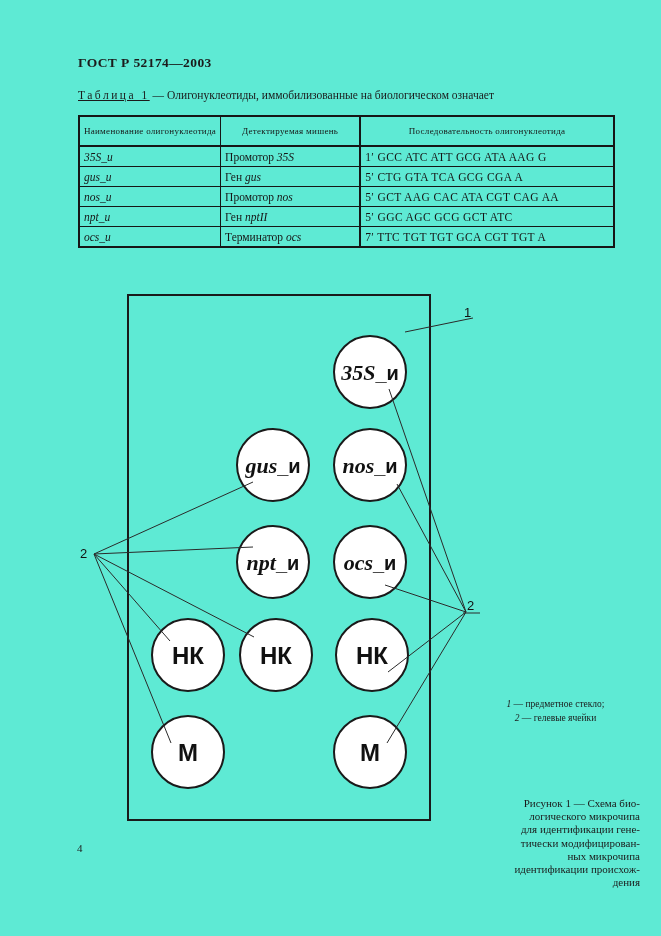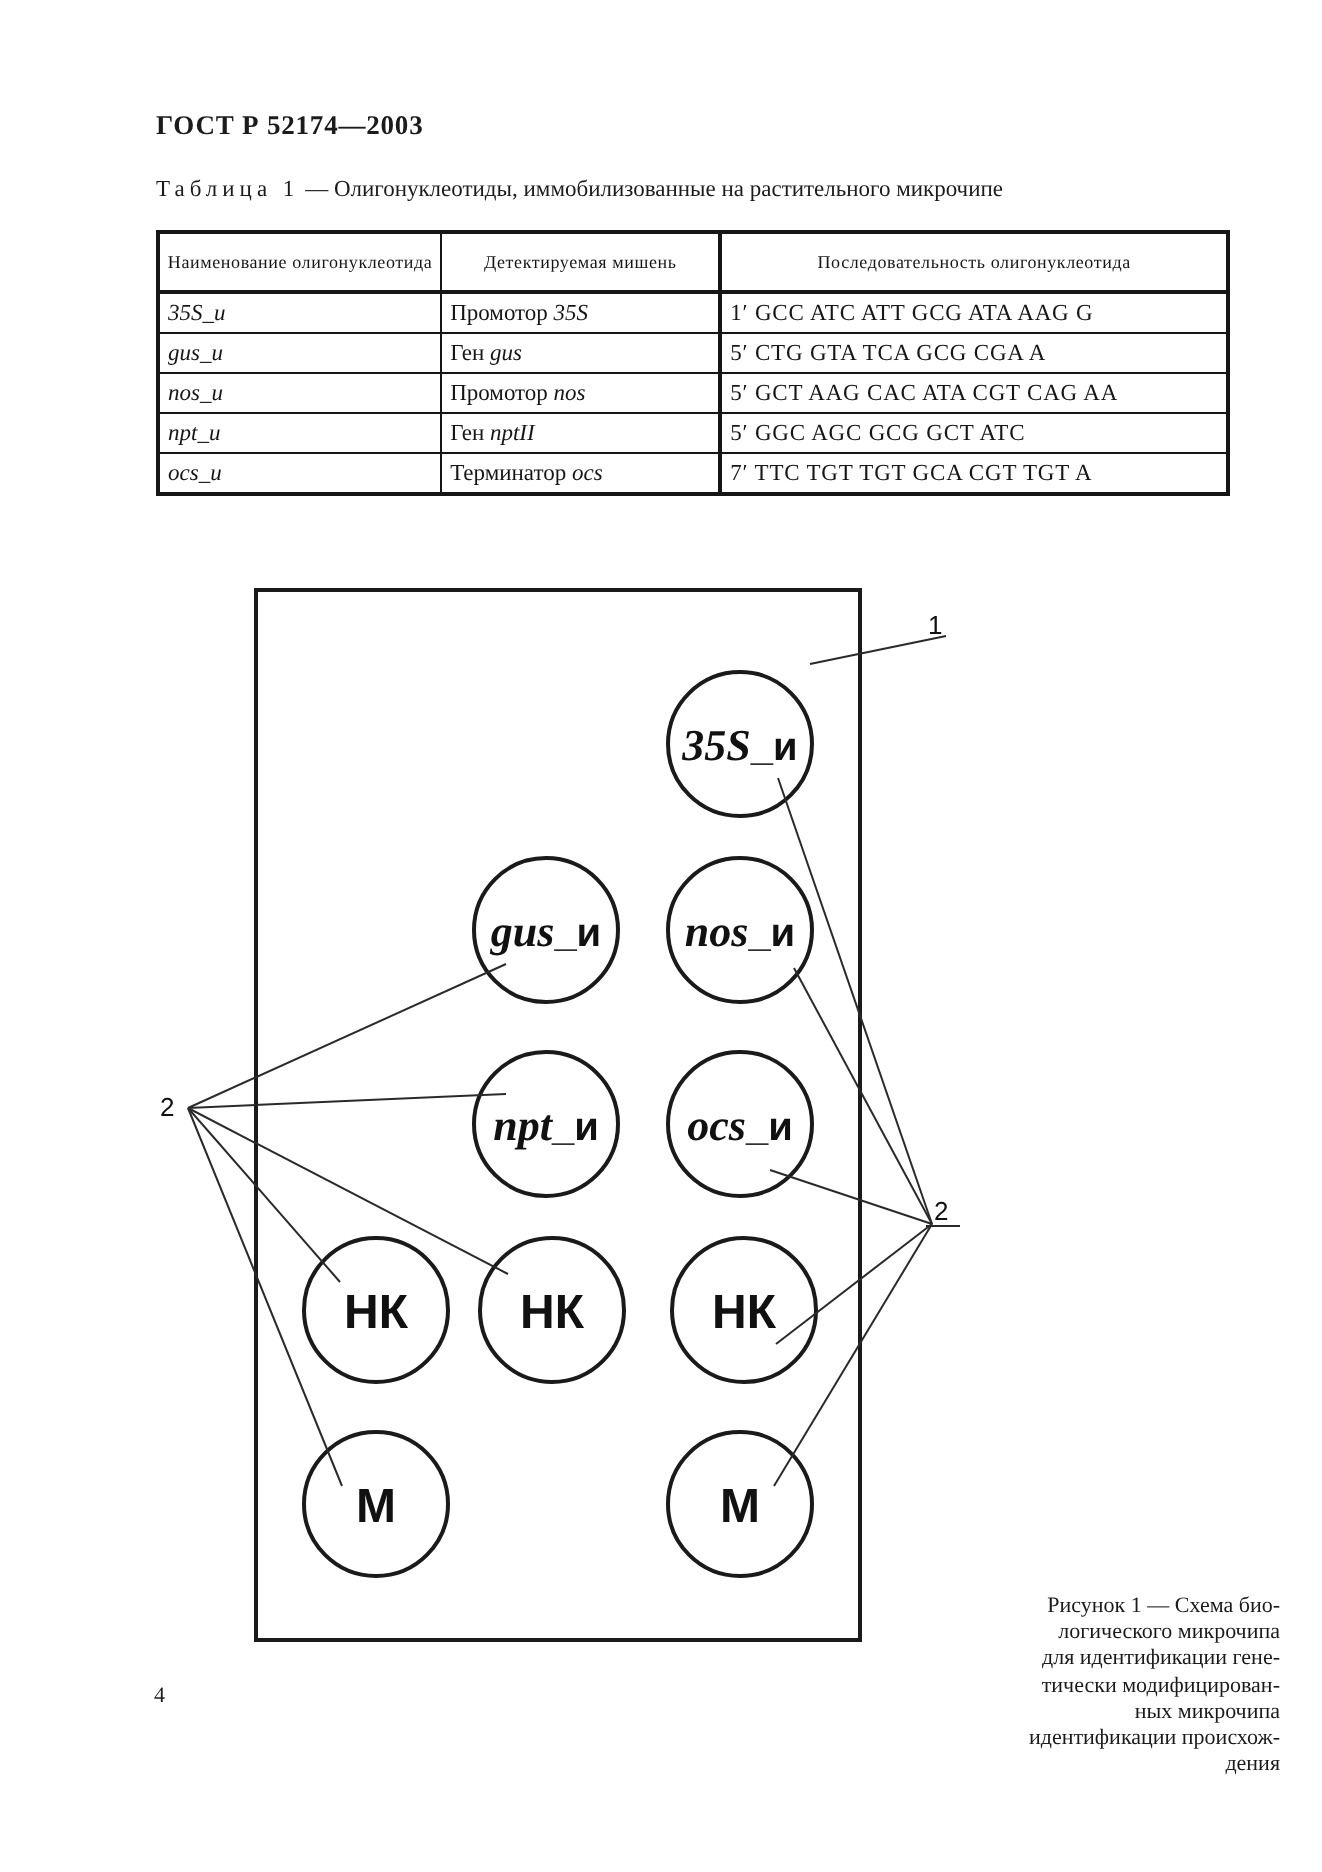--- a/index.html
+++ b/index.html
@@ -1,33 +1,33 @@
 <!DOCTYPE html>
 <html><head>
 <meta charset="utf-8">
 <style>
   html,body{margin:0;padding:0;background:#e8e8e8;}
   .page{
     position:relative;
     width:661px;height:936px;
-    background:#ffffff;
+    background:#5eead4;
     font-family:"Liberation Serif","DejaVu Serif",serif;
     color:#1b1b1b;
     overflow:hidden;
     box-shadow:0 0 4px rgba(0,0,0,.3);
   }
   .doc-number{
     position:absolute;left:78px;top:55px;
     font-size:13.5px;font-weight:bold;letter-spacing:.4px;
   }
   .table-title{
     position:absolute;left:78px;top:89px;width:545px;
     font-size:11.5px;white-space:nowrap;
   }
-  .spaced{letter-spacing:2.5px;}
+  .spaced{letter-spacing:2.5px;text-decoration:underline;}
   .oligo-table-wrap{position:absolute;left:78px;top:115px;}
   table.oligo{
     border-collapse:collapse;table-layout:fixed;width:537px;
     border:2px solid #161616;
     font-size:11.5px;color:#161616;
   }
   table.oligo th{
     font-weight:normal;font-size:9px;letter-spacing:.3px;
     vertical-align:middle;
     height:26px;padding:1px 3px;
@@ -70,21 +70,21 @@
   }
   .page-number{position:absolute;left:77px;top:842px;font-size:11px;}
 </style>
 </head>
 <body>
 
 <div class="page">
 
   <div class="doc-number">ГОСТ Р 52174—2003</div>
 
-  <div class="table-title"><span class="spaced">Таблица 1</span> <span>— Олигонуклеотиды, иммобилизованные на растительного микрочипе</span></div>
+  <div class="table-title"><span class="spaced">Таблица 1</span> <span>— Олигонуклеотиды, иммобилизованные на биологическом означает</span></div>
 
   <div class="oligo-table-wrap">
     <table class="oligo">
       <colgroup>
           <col class="col-name">
           <col class="col-target">
           <col class="col-seq">
         </colgroup>
       <tbody>
           <tr>
@@ -157,20 +157,24 @@
         <line x1="466" y1="612" x2="388" y2="672" class="leader"></line>
         <line x1="466" y1="612" x2="387" y2="743" class="leader"></line>
         <line x1="405" y1="332" x2="473" y2="318" class="leader"></line>
         <line x1="463" y1="613" x2="480" y2="613" class="leader"></line>
       </g>
     <text class="num-label" x="464" y="317">1</text>
     <text class="num-label" x="80" y="558">2</text>
     <text class="num-label" x="467" y="610">2</text>
   </svg>
 
+  <div class="fig-legend">
+    <div><span class="leg-num">1</span> <span>— предметное стекло;</span></div>
+    <div><span class="leg-num">2</span> <span>— гелевые ячейки</span></div>
+  </div>
 
   <div class="fig-caption">
     <div>Рисунок 1 — Схема био-</div>
     <div>логического микрочипа</div>
     <div>для идентификации гене-</div>
     <div>тически модифицирован-</div>
     <div>ных микрочипа</div>
     <div>идентификации происхож-</div>
     <div>дения</div>
   </div>

